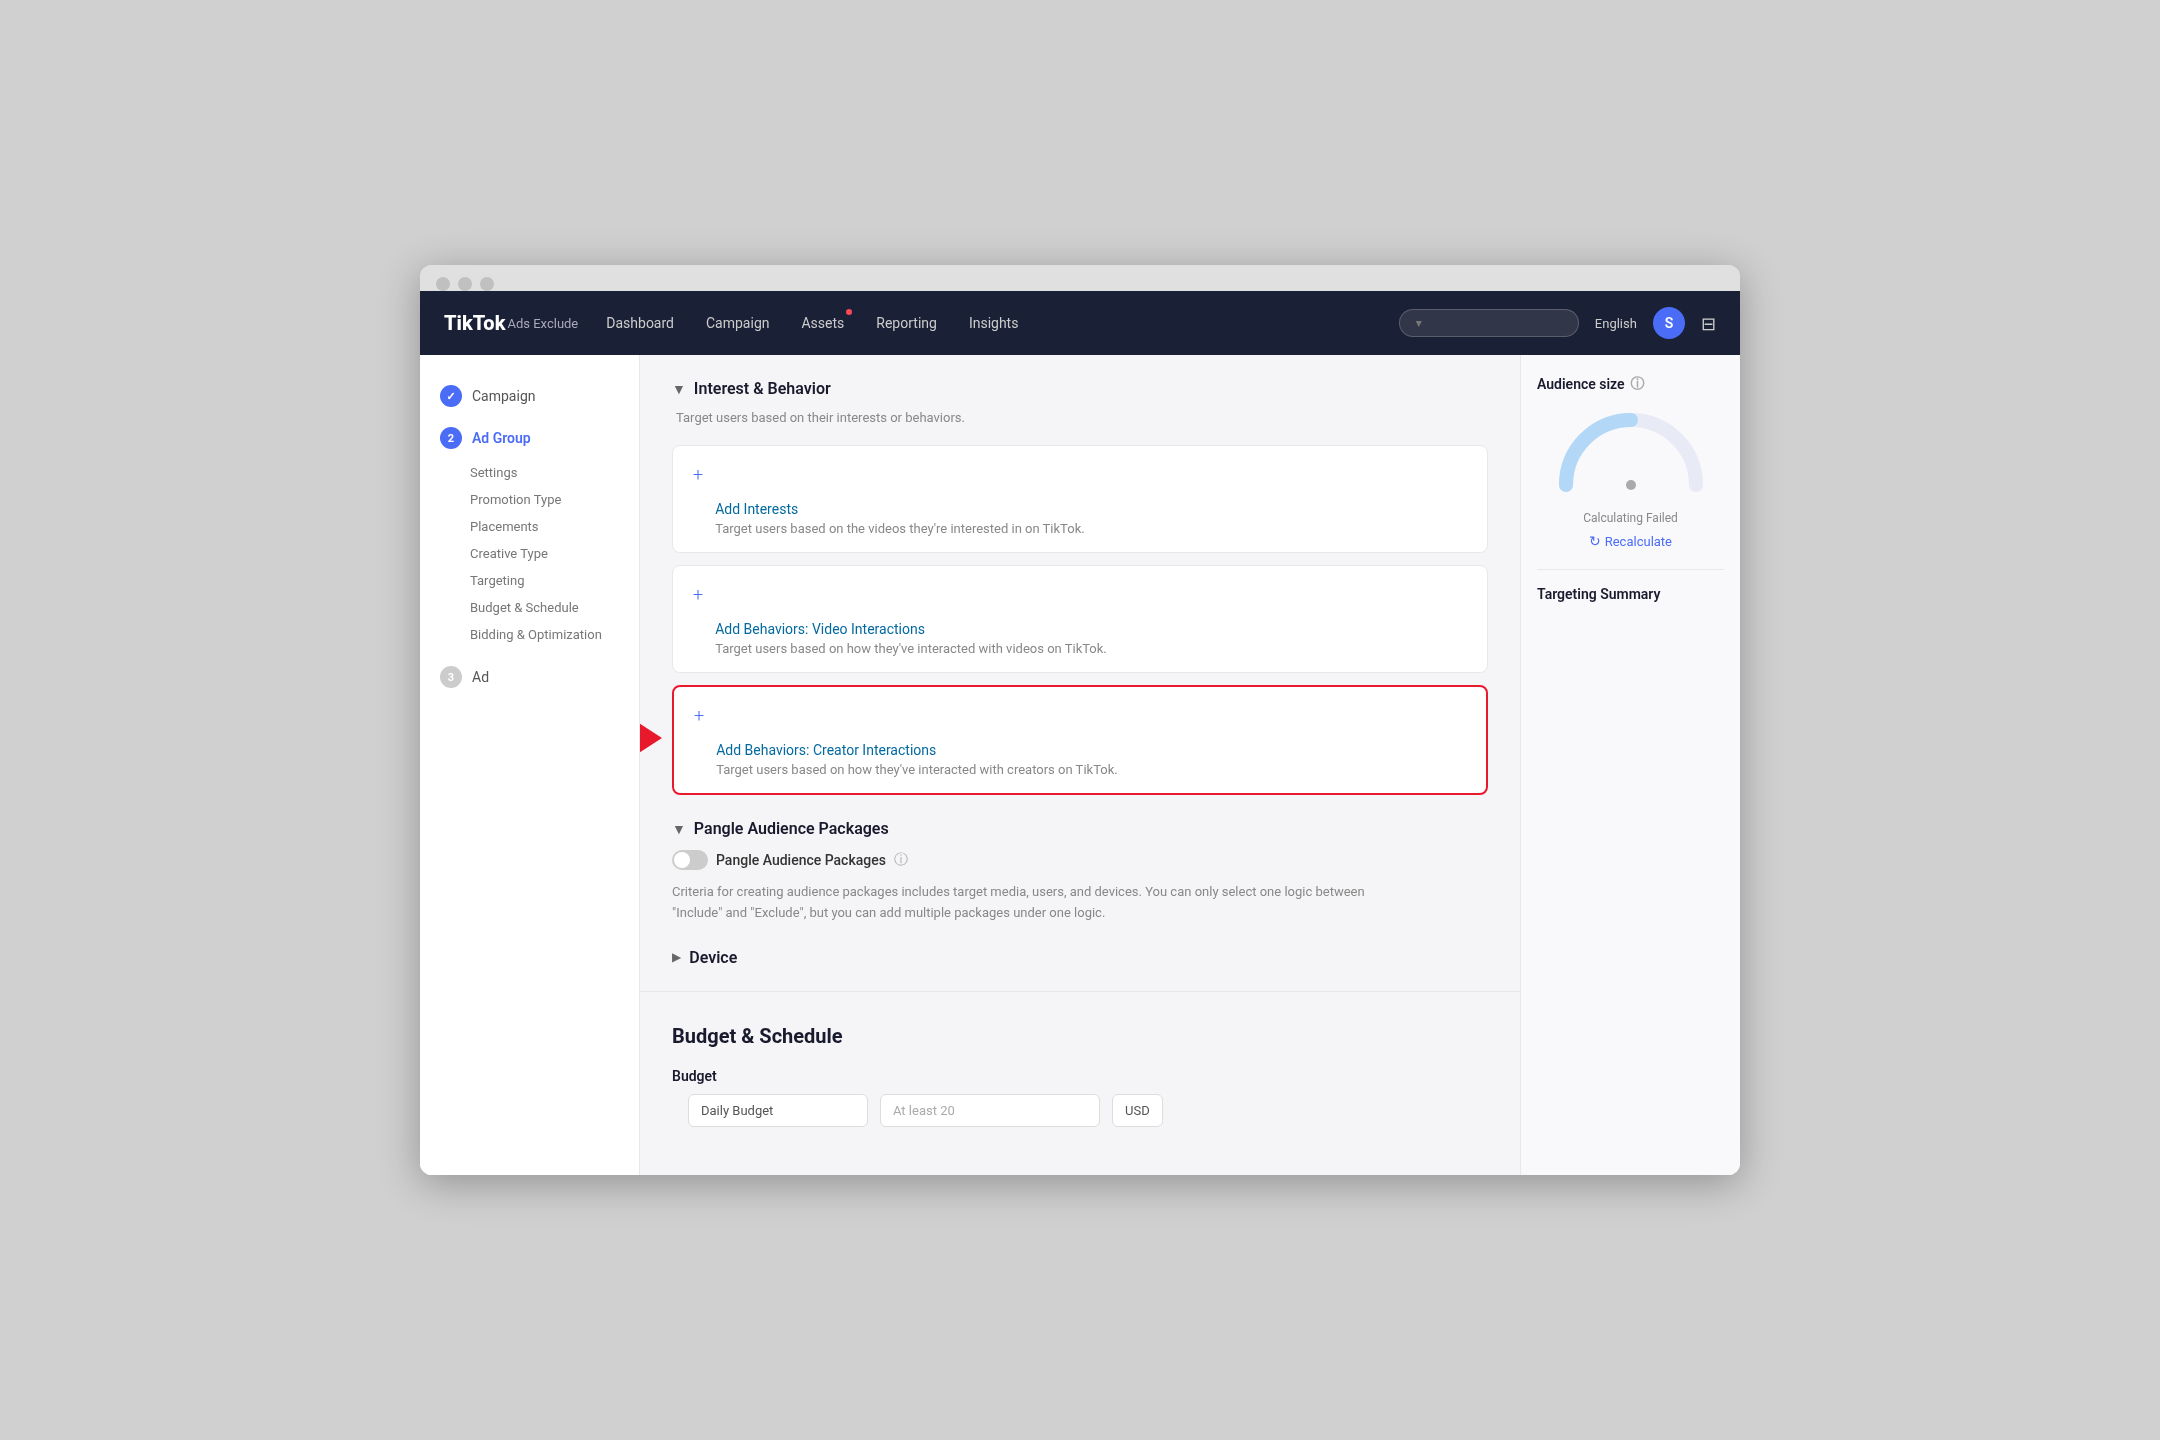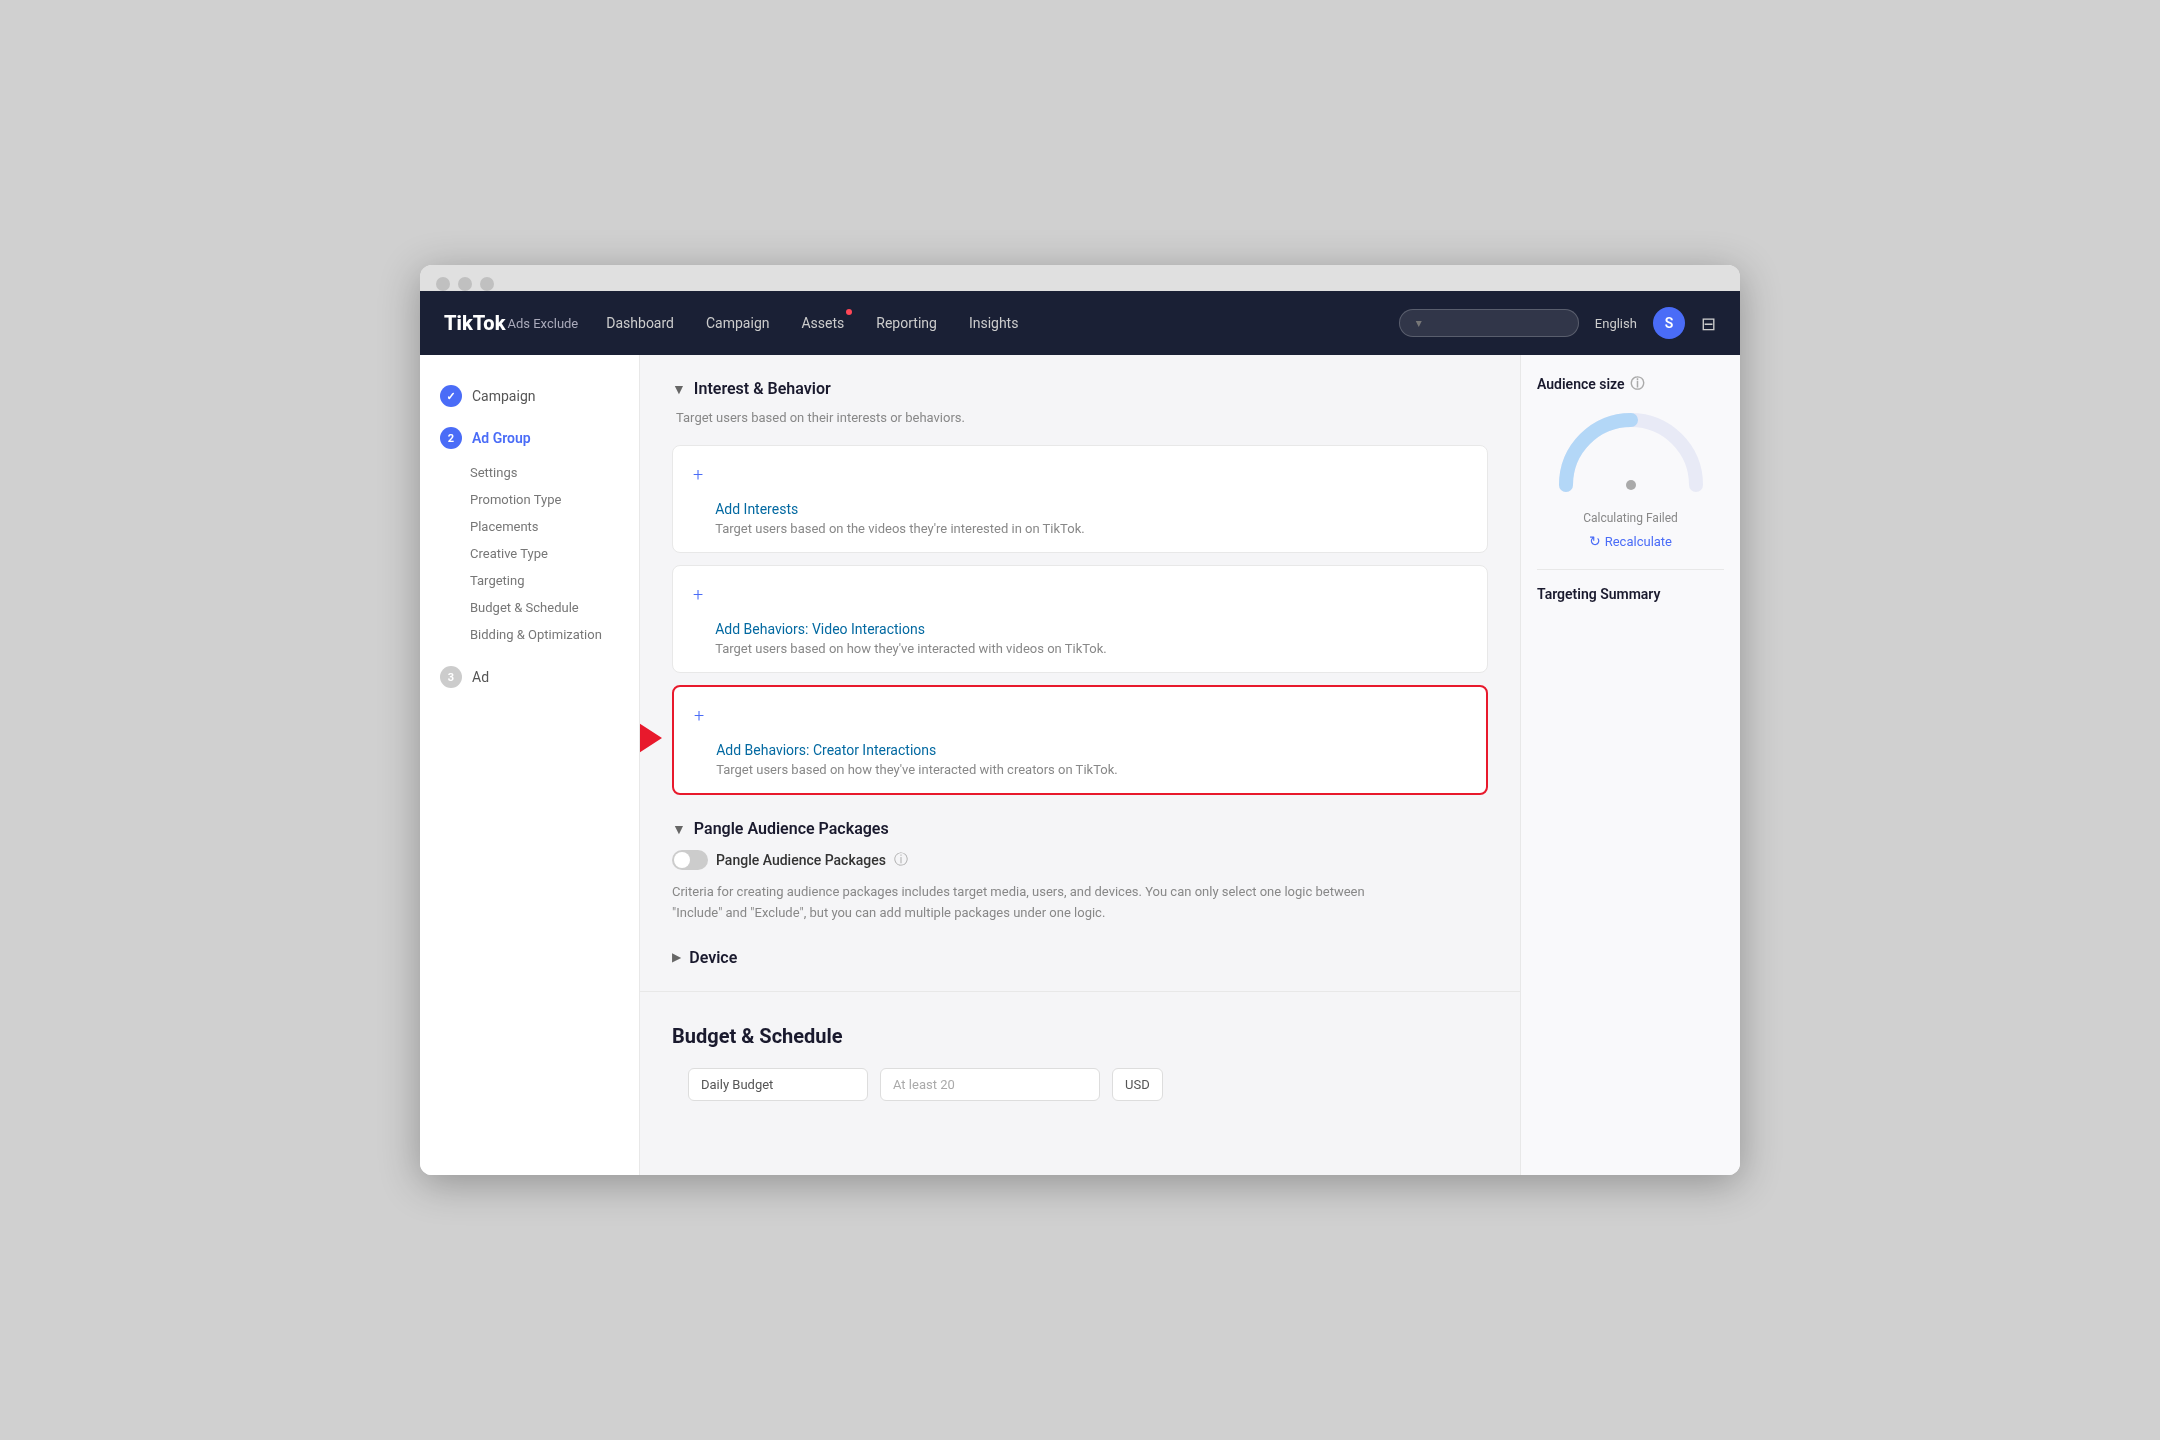--- a/index.html
+++ b/index.html
@@ -522,20 +522,21 @@
           <div class="collapsed-header">
             <span class="chevron-right">▶</span>
             <span class="section-title">Device</span>
           </div>
         </div>
 
         <div class="section-divider"></div>
 
         <div class="budget-section">
           <div class="budget-title">Budget &amp; Schedule</div>
+          <div class="budget-label">Budget</div>
           <div class="budget-input-row">
             <div class="budget-input">Daily Budget</div>
             <div class="budget-input-value" style="color:#aaa;">At least 20</div>
             <div class="currency-badge">USD</div>
           </div>
         </div>
 
       </div>
     </div>
 

